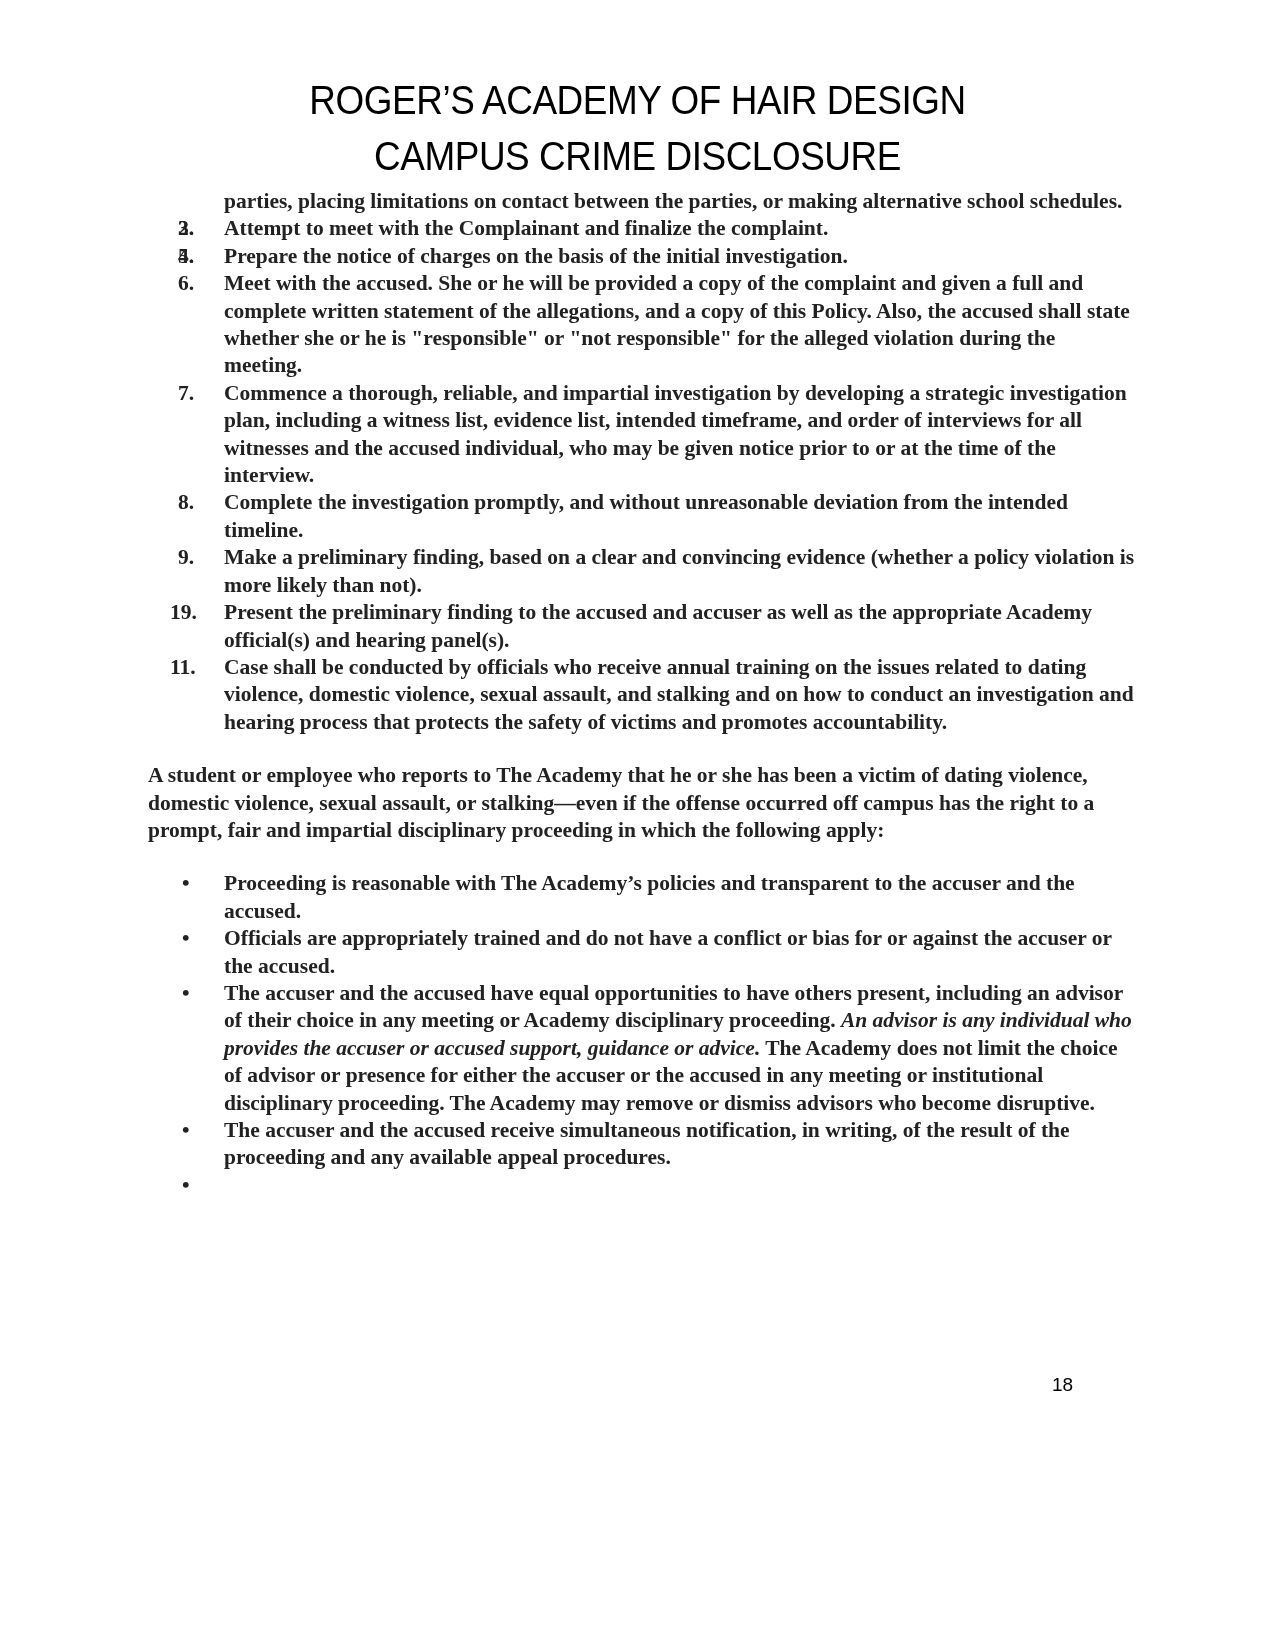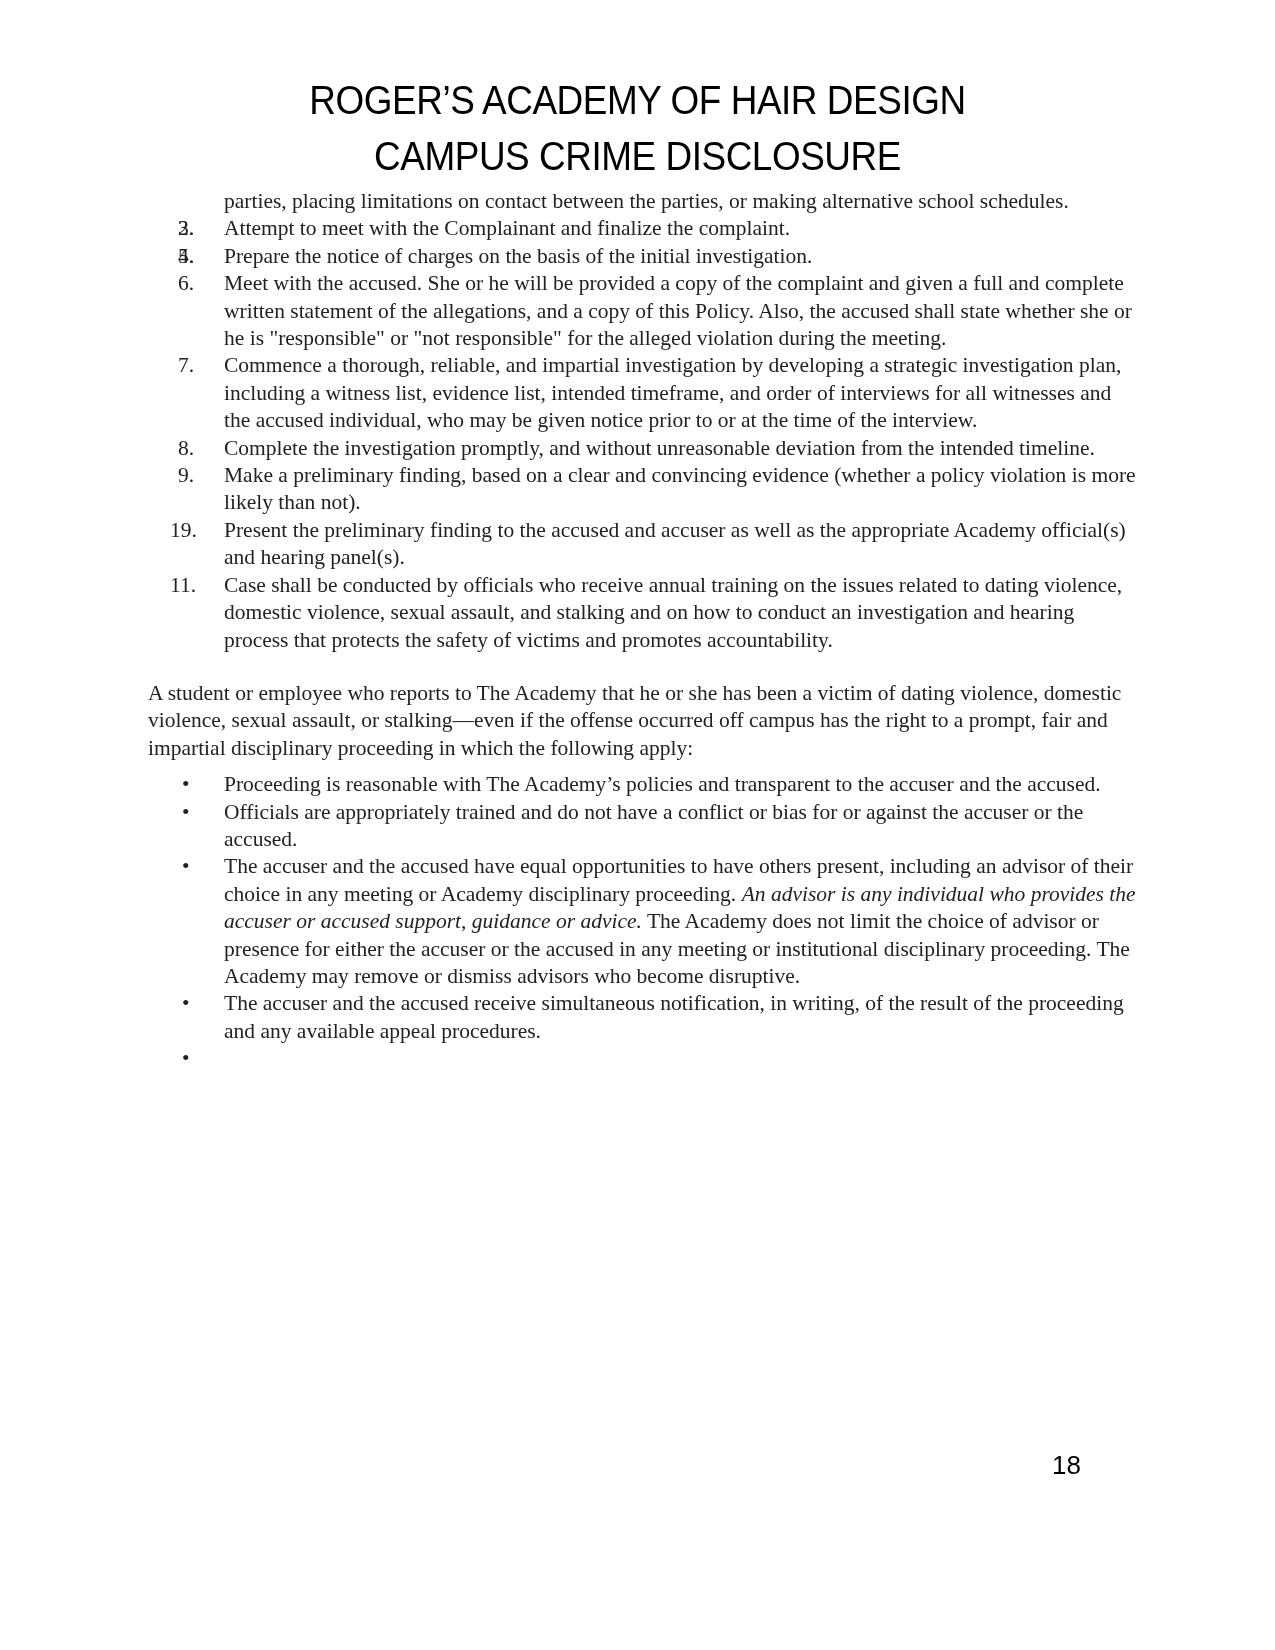--- a/index.html
+++ b/index.html
@@ -1,30 +1,30 @@
 <!DOCTYPE html>
 <html><head>
 <meta charset="utf-8">
 <style>
   html, body { margin: 0; padding: 0; background: #ffffff; }
   body { width: 1275px; height: 1650px; position: relative; overflow: hidden; color: #1a1a1a; }
   .header { position: absolute; left: 0; top: 72px; width: 1275px; text-align: center; font-family: "Liberation Sans", sans-serif; font-size: 41px; line-height: 56px; color: #000; letter-spacing: -0.5px; transform: scaleX(0.9); }
   .header div { margin: 0; }
-  .body-text { position: absolute; left: 148px; top: 188px; width: 990px; font-family: "Liberation Serif", serif; font-size: 21.5px; line-height: 27.4px; color: #222; }
+  .body-text { position: absolute; left: 148px; top: 188px; width: 990px; font-family: "Liberation Serif", serif; font-size: 21.5px; line-height: 27.4px; color: #222; font-weight: bold; }
   .cont { margin-left: 76px; }
   ol.steps { list-style: none; margin: 0; padding: 0; }
   ol.steps li { position: relative; padding-left: 76px; margin: 0; }
   ol.steps li .num { position: absolute; left: 30px; top: 0; }
   ol.steps li.two-digit .num { left: 22px; }
-  .para { margin-top: 26px; margin-bottom: 9px; }
+  .para { margin-top: 26px; margin-bottom: 26px; }
   ul.rights { list-style: none; margin: 0; padding: 0; }
   ul.rights li { position: relative; padding-left: 76px; }
   ul.rights li .bullet { position: absolute; left: 34px; top: 0; }
   .ital { font-style: italic; }
-  .page-num { position: absolute; left: 1052px; top: 1450px; font-family: "Liberation Sans", sans-serif; font-size: 26px; color: #000; }
+  .page-num { position: absolute; left: 1052px; top: 1374px; font-family: "Liberation Sans", sans-serif; font-size: 19px; color: #000; }
 </style>
 </head>
 <body>
 
 <div class="header">
   <div>ROGER’S ACADEMY OF HAIR DESIGN</div>
   <div>CAMPUS CRIME DISCLOSURE</div>
 </div>
 
 <div class="body-text">

